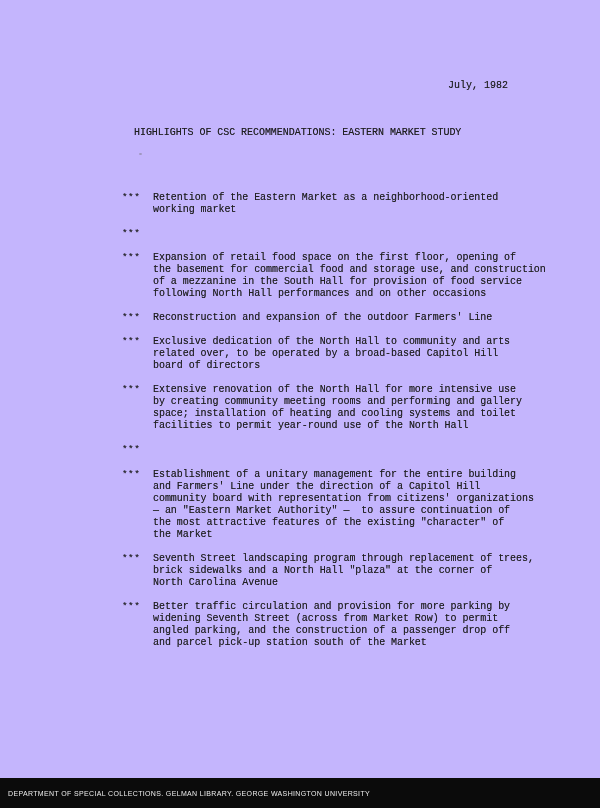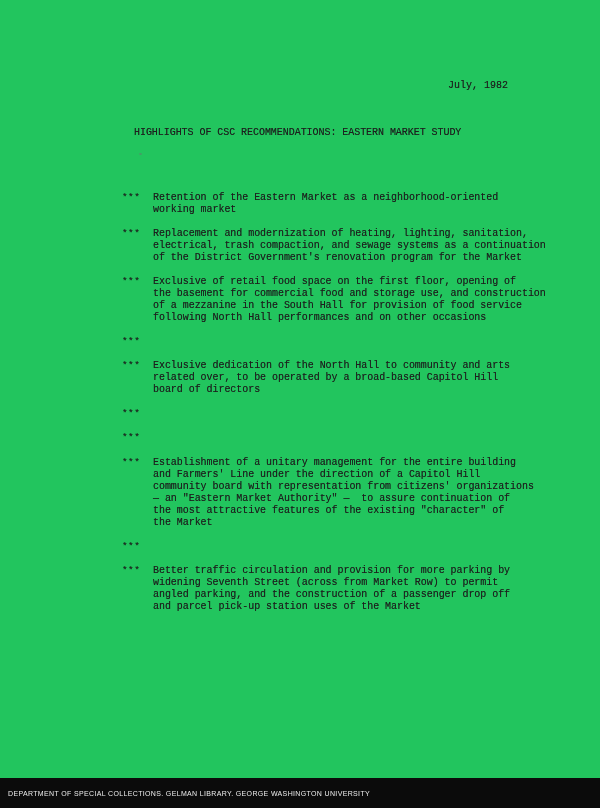--- a/index.html
+++ b/index.html
@@ -9,21 +9,21 @@
     height: 808px;
     background: #fdfdfc;
     position: relative;
     overflow: hidden;
     font-family: "Liberation Mono", "DejaVu Sans Mono", monospace;
     color: #1e1e1e;
   }
   .page {
     position: absolute;
     inset: 0;
-    background: #22c55e;
+    background: #c4b5fd;
     font-family: Liberation Mono, monospace;
   }
   .date {
     position: absolute;
     top: 80px;
     right: 92px;
     font-size: 10px;
     line-height: 12px;
     white-space: pre;
     text-shadow: 0 0 0.4px rgba(20,20,20,0.55);
@@ -98,63 +98,68 @@
   <div class="title">HIGHLIGHTS OF CSC RECOMMENDATIONS: EASTERN MARKET STUDY</div>
   <div class="speck"></div>
   <div class="bullets">
       <div class="bullet">
         <span class="marker">***</span>
         <span class="text">Retention of the Eastern Market as a neighborhood-oriented
 working market</span>
       </div>
       <div class="bullet">
         <span class="marker">***</span>
-        <span class="text">Replacement and modernization of heating, lighting, sanitation,
-electrical, trash compaction, and sewage systems as a continuation
-of the District Government's renovation program for the Market</span>
       </div>
       <div class="bullet">
         <span class="marker">***</span>
-        <span class="text">Exclusive of retail food space on the first floor, opening of
+        <span class="text">Expansion of retail food space on the first floor, opening of
 the basement for commercial food and storage use, and construction
 of a mezzanine in the South Hall for provision of food service
 following North Hall performances and on other occasions</span>
       </div>
       <div class="bullet">
         <span class="marker">***</span>
+        <span class="text">Reconstruction and expansion of the outdoor Farmers' Line</span>
       </div>
       <div class="bullet">
         <span class="marker">***</span>
         <span class="text">Exclusive dedication of the North Hall to community and arts
 related over, to be operated by a broad-based Capitol Hill
 board of directors</span>
       </div>
       <div class="bullet">
         <span class="marker">***</span>
+        <span class="text">Extensive renovation of the North Hall for more intensive use
+by creating community meeting rooms and performing and gallery
+space; installation of heating and cooling systems and toilet
+facilities to permit year-round use of the North Hall</span>
       </div>
       <div class="bullet">
         <span class="marker">***</span>
       </div>
       <div class="bullet">
         <span class="marker">***</span>
         <span class="text">Establishment of a unitary management for the entire building
 and Farmers' Line under the direction of a Capitol Hill
 community board with representation from citizens' organizations
 — an "Eastern Market Authority" —  to assure continuation of
 the most attractive features of the existing "character" of
 the Market</span>
       </div>
       <div class="bullet">
         <span class="marker">***</span>
+        <span class="text">Seventh Street landscaping program through replacement of trees,
+brick sidewalks and a North Hall "plaza" at the corner of
+North Carolina Avenue</span>
       </div>
       <div class="bullet">
         <span class="marker">***</span>
         <span class="text">Better traffic circulation and provision for more parking by
 widening Seventh Street (across from Market Row) to permit
 angled parking, and the construction of a passenger drop off
-and parcel pick-up station uses of the Market</span>
+and parcel pick-up station south of the Market</span>
       </div>
     </div>
 </div>
 
 <div class="footer">
   <span class="footer-text">DEPARTMENT OF SPECIAL COLLECTIONS. GELMAN LIBRARY. GEORGE WASHINGTON UNIVERSITY</span>
 </div>
 
 </body></html>

